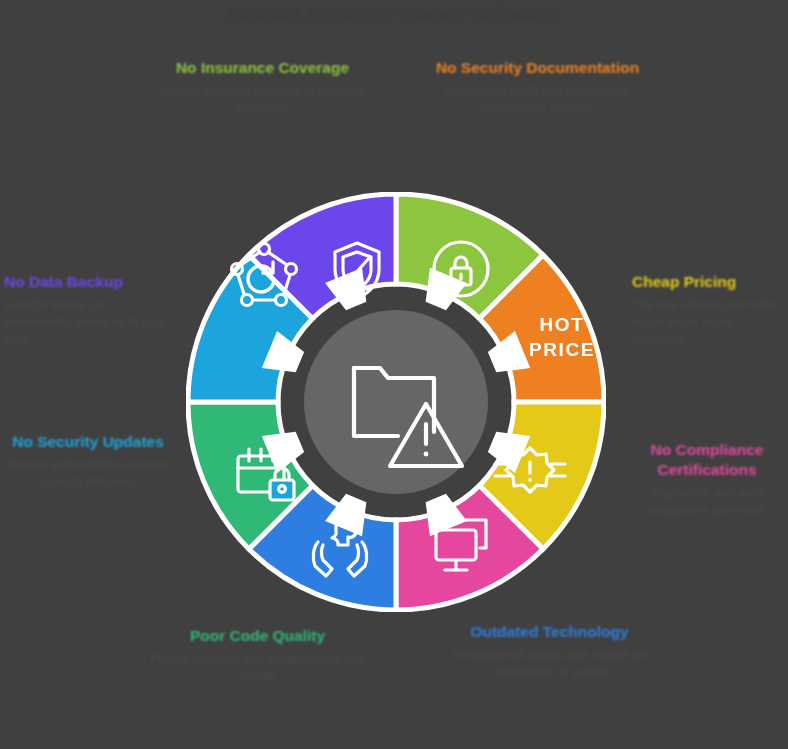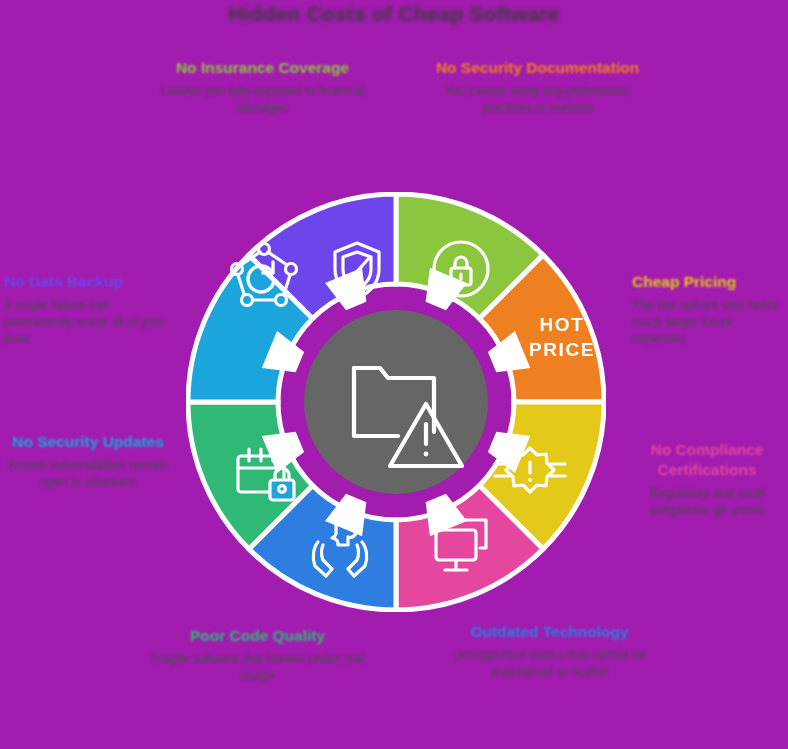--- a/index.html
+++ b/index.html
@@ -7,21 +7,21 @@
     margin: 0; padding: 0;
     width: 788px; height: 749px;
     background: #ffffff;
     font-family: "Liberation Sans", sans-serif;
     overflow: hidden;
   }
   #stage {
     position: relative;
     width: 788px;
     height: 749px;
-    background: #a21caf;
+    background: #404040;
   }
 
   
   .title {
     position: absolute;
     top: 2px;
     left: 0;
     width: 788px;
     text-align: center;
     font-size: 21px;

